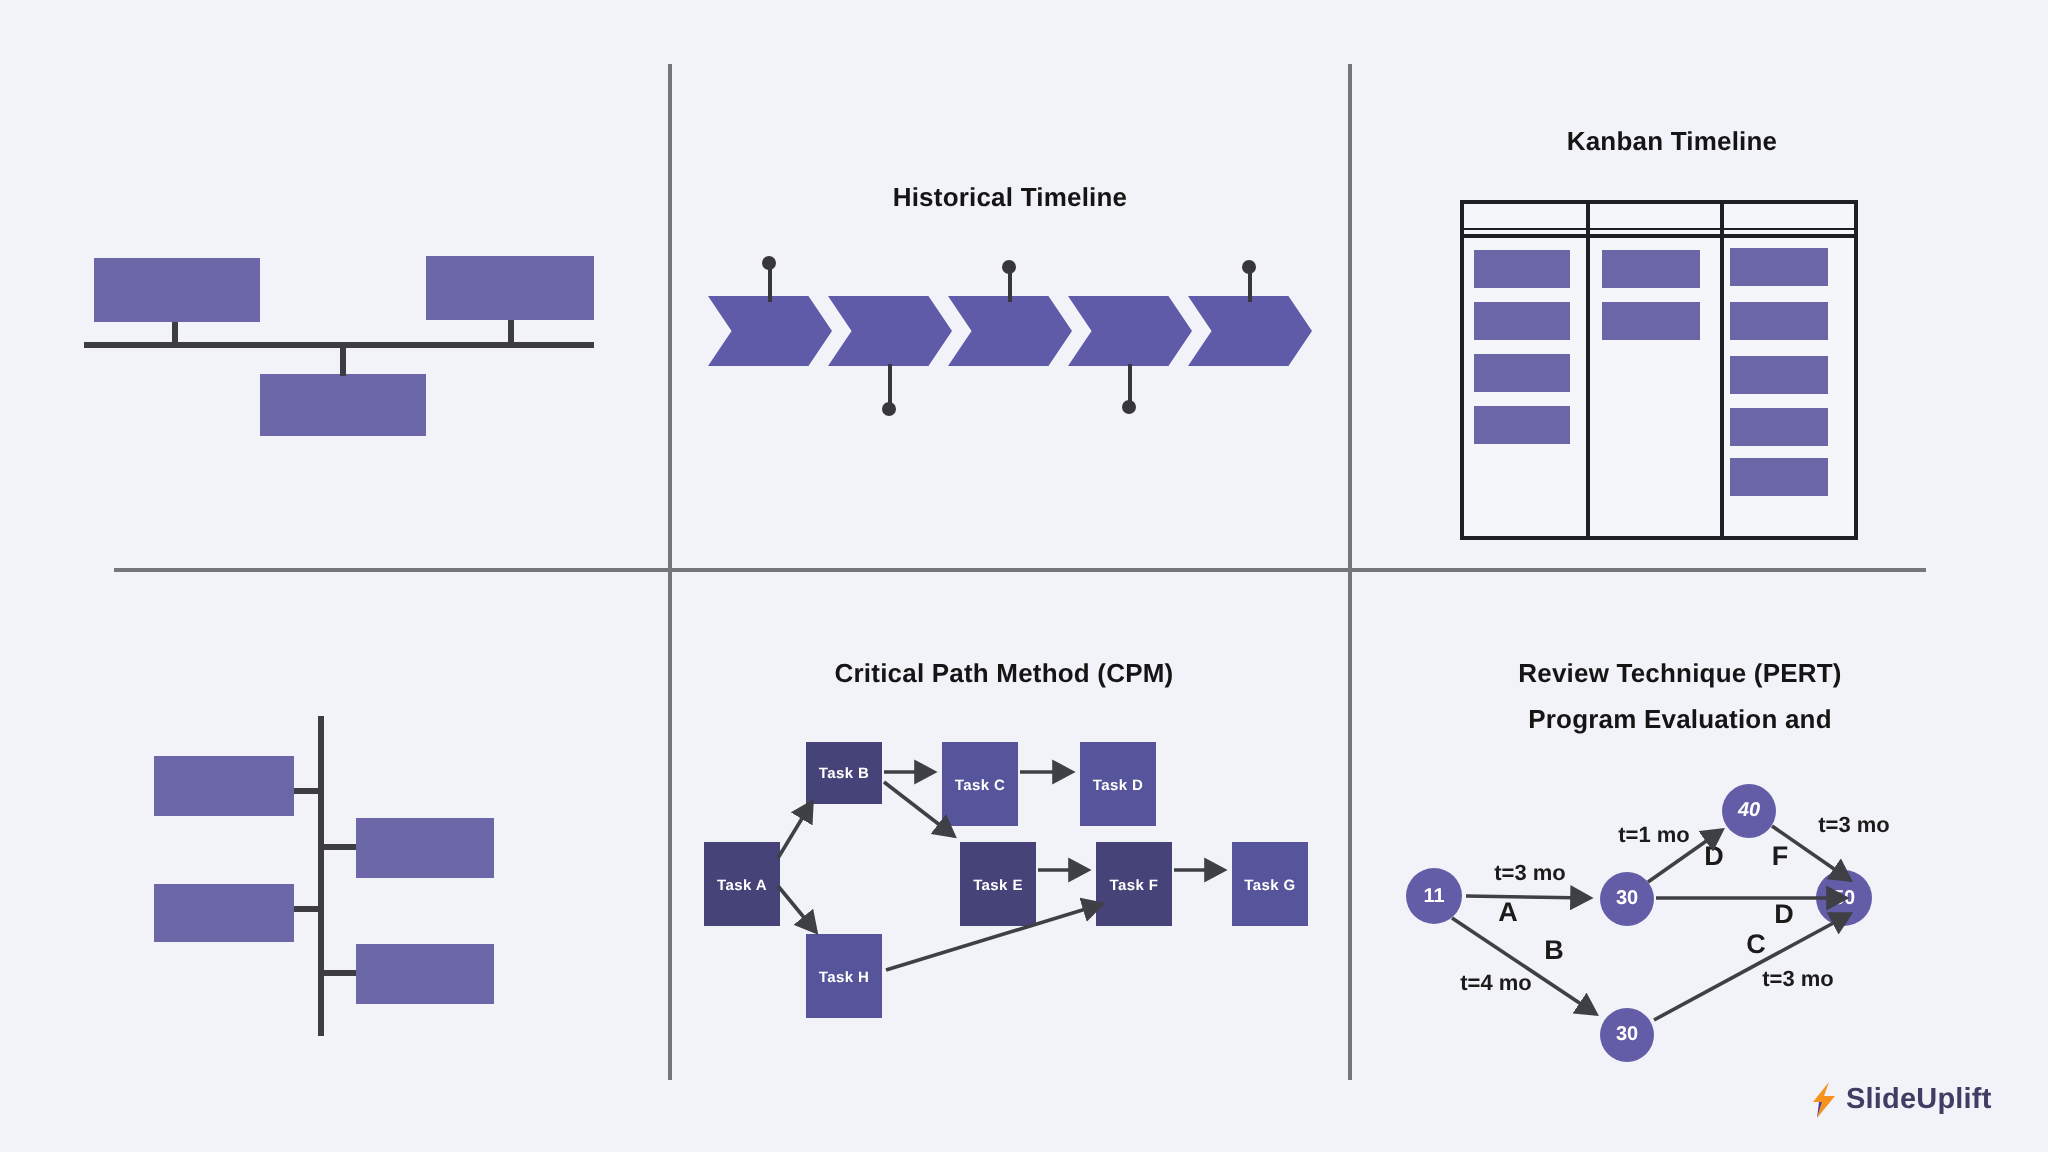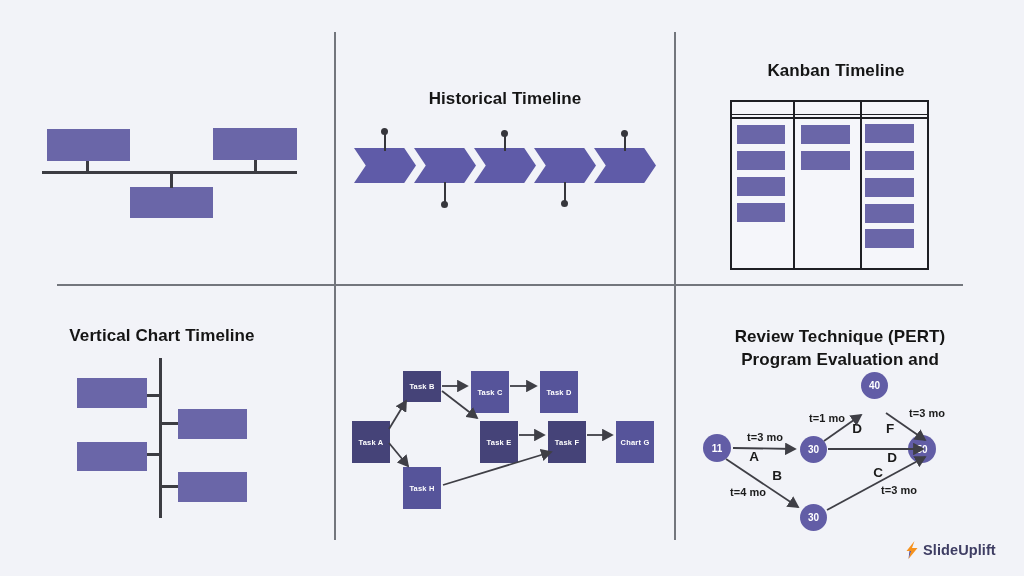--- a/index.html
+++ b/index.html
@@ -17,21 +17,21 @@
   
   .divider { position: absolute; background: #73767d; }
   .divider.v { width: 2px; }
   .divider.h { height: 2px; }
 
   
   .panel-title {
     position: absolute;
     text-align: center;
     font-weight: 700;
-    font-size: 17px;
+    font-size: 13px;
     color: #151515;
     letter-spacing: 0.1px;
     line-height: 23px;
   }
 
   
   .pbox { position: absolute; background: #6a66a8; }
   .dline { position: absolute; background: #3c3c42; }
 
   
@@ -144,47 +144,47 @@
     <div class="kcard" style="left:69px; top:23px; width:49px;"></div>
     <div class="kcard" style="left:69px; top:49px; width:49px;"></div>
 
     <div class="kcard" style="left:133px; top:22px; width:49px;"></div>
     <div class="kcard" style="left:133px; top:49px; width:49px;"></div>
     <div class="kcard" style="left:133px; top:76px; width:49px;"></div>
     <div class="kcard" style="left:133px; top:102px; width:49px;"></div>
     <div class="kcard" style="left:133px; top:127px; width:49px;"></div>
   </div>
 
-  <div class="panel-title" style="left:32px; top:324px; width:260px;">Vertical Chart Timeline</div>
   <div class="dline" style="left:159px; top:358px; width:3px; height:160px;"></div>
   <div class="pbox" style="left:77px;  top:378px; width:70px; height:30px;"></div>
   <div class="pbox" style="left:178px; top:409px; width:69px; height:30px;"></div>
   <div class="pbox" style="left:77px;  top:442px; width:70px; height:29px;"></div>
   <div class="pbox" style="left:178px; top:472px; width:69px; height:30px;"></div>
   <div class="dline" style="left:147px; top:394px; width:13px; height:3px;"></div>
   <div class="dline" style="left:162px; top:422px; width:16px; height:3px;"></div>
   <div class="dline" style="left:147px; top:453px; width:13px; height:3px;"></div>
   <div class="dline" style="left:162px; top:485px; width:16px; height:3px;"></div>
 
+  <div class="panel-title" style="left:372px; top:325px; width:260px;">Critical Path Method (CPM)</div>
   <div class="cpm-node dark" style="left:352px; top:421px;">Task A</div>
   <div class="cpm-node dark" style="left:403px; top:371px; height:31px;">Task B</div>
   <div class="cpm-node light" style="left:471px; top:371px;">Task C</div>
   <div class="cpm-node light" style="left:540px; top:371px;">Task D</div>
   <div class="cpm-node dark" style="left:480px; top:421px;">Task E</div>
   <div class="cpm-node dark" style="left:548px; top:421px;">Task F</div>
-  <div class="cpm-node light" style="left:616px; top:421px;">Chart G</div>
+  <div class="cpm-node light" style="left:616px; top:421px;">Task G</div>
   <div class="cpm-node light" style="left:403px; top:467px;">Task H</div>
 
   <div class="panel-title" style="left:700px; top:325px; width:280px;">
     <div>Review Technique (PERT)</div>
     <div>Program Evaluation and</div>
   </div>
   <div class="pert-node" style="left:703px; top:434px; width:28px; height:28px;">11</div>
   <div class="pert-node" style="left:800px; top:436px; width:27px; height:27px;">30</div>
-  <div class="pert-node" style="left:861px; top:372px; width:27px; height:27px;">40</div>
+  <div class="pert-node" style="left:861px; top:392px; width:27px; height:27px;font-style:italic;">40</div>
   <div class="pert-node" style="left:908px; top:435px; width:28px; height:28px;">50</div>
   <div class="pert-node" style="left:800px; top:504px; width:27px; height:27px;">30</div>
 
   <div class="pert-label time" style="left:765px; top:437px;">t=3 mo</div>
   <div class="pert-label letter" style="left:754px; top:456px;">A</div>
   <div class="pert-label letter" style="left:777px; top:475px;">B</div>
   <div class="pert-label time" style="left:748px; top:492px;">t=4 mo</div>
   <div class="pert-label time" style="left:827px; top:418px;">t=1 mo</div>
   <div class="pert-label letter" style="left:857px; top:428px;">D</div>
   <div class="pert-label letter" style="left:890px; top:428px;">F</div>

